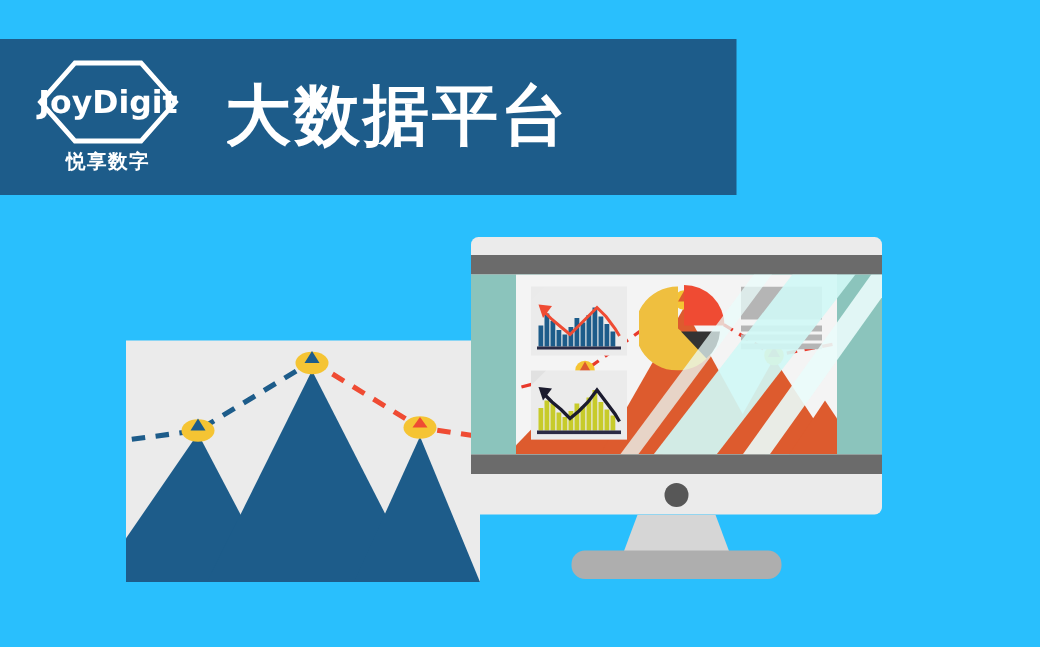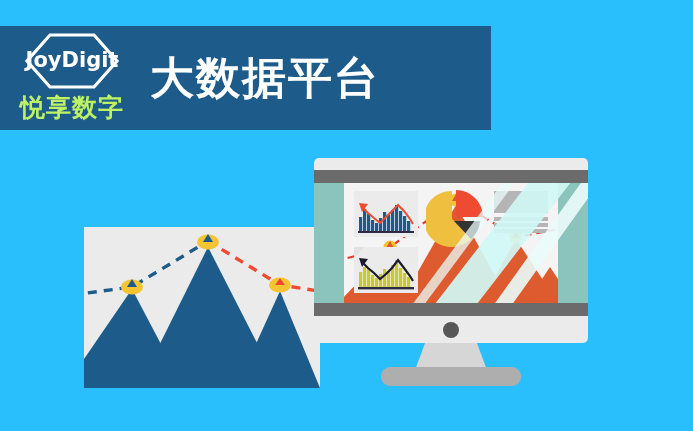--- a/index.html
+++ b/index.html
@@ -21,21 +21,21 @@
     display:flex;flex-direction:column;align-items:center;justify-content:center;
   }
   .hexwrap{position:relative;width:104px;height:58px;display:flex;align-items:center;justify-content:center;}
   .hexwrap svg{position:absolute;left:50%;top:50%;transform:translate(-50%,-50%);}
   .logo-word{
     position:relative;z-index:2;color:#ffffff;font-size:21px;font-weight:bold;
     letter-spacing:0px;line-height:1;white-space:nowrap;
     font-family:"DejaVu Sans", sans-serif;
   }
   .logo-cn{
-    color:#bef264;font-size:25px;font-weight:bold;letter-spacing:1px;
+    color:#ffffff;font-size:13px;font-weight:bold;letter-spacing:1px;
     margin-top:2px;white-space:nowrap;
   }
   .banner-title{
     color:#ffffff;font-size:44px;font-weight:bold;letter-spacing:2px;
     margin-left:18px;white-space:nowrap;line-height:1;
     font-family:"DejaVu Sans", sans-serif;
   }
 
   
   .left-panel{

